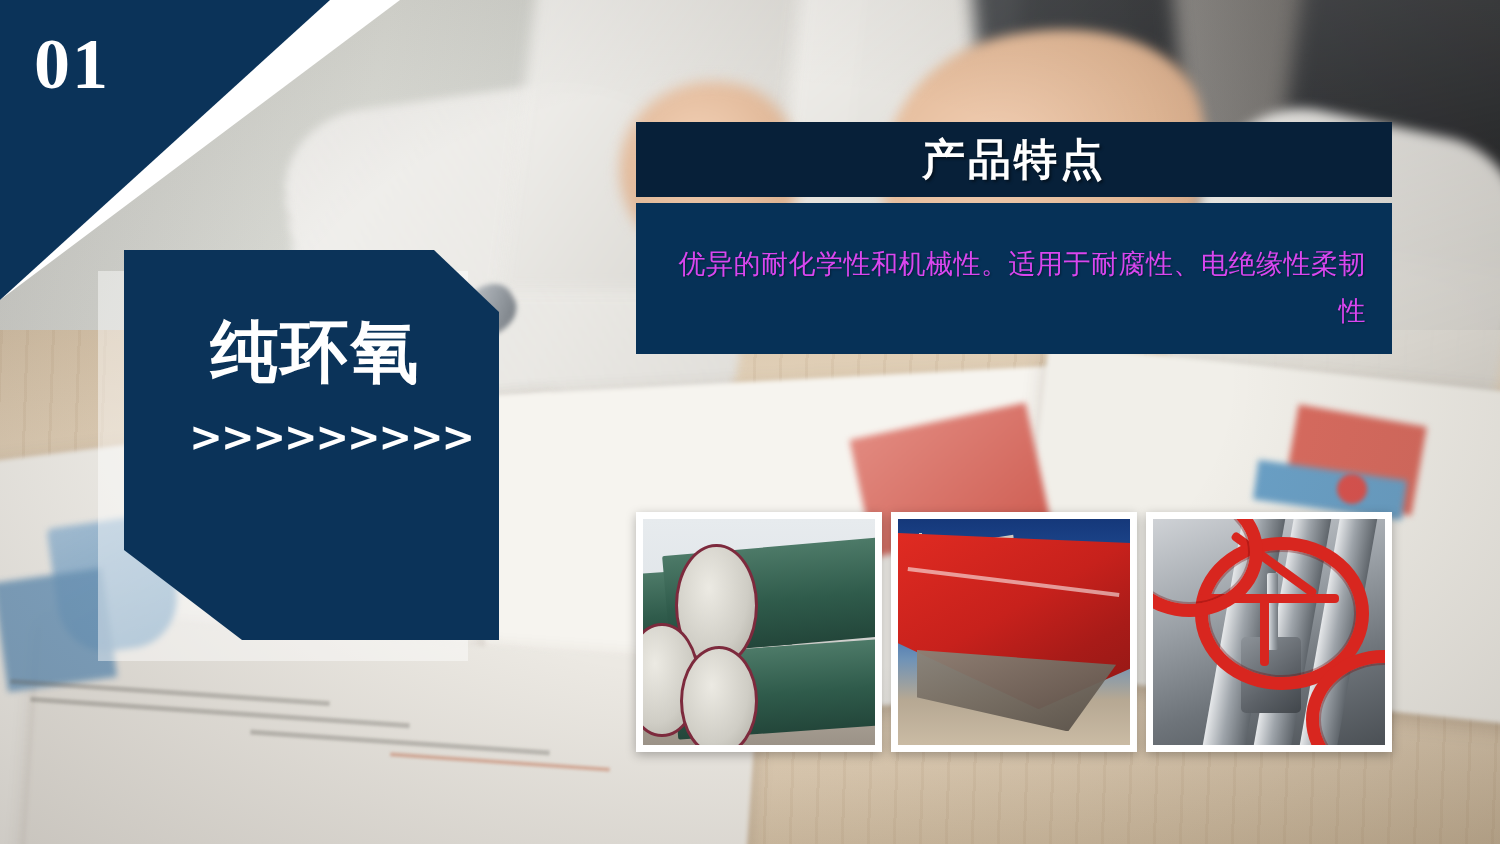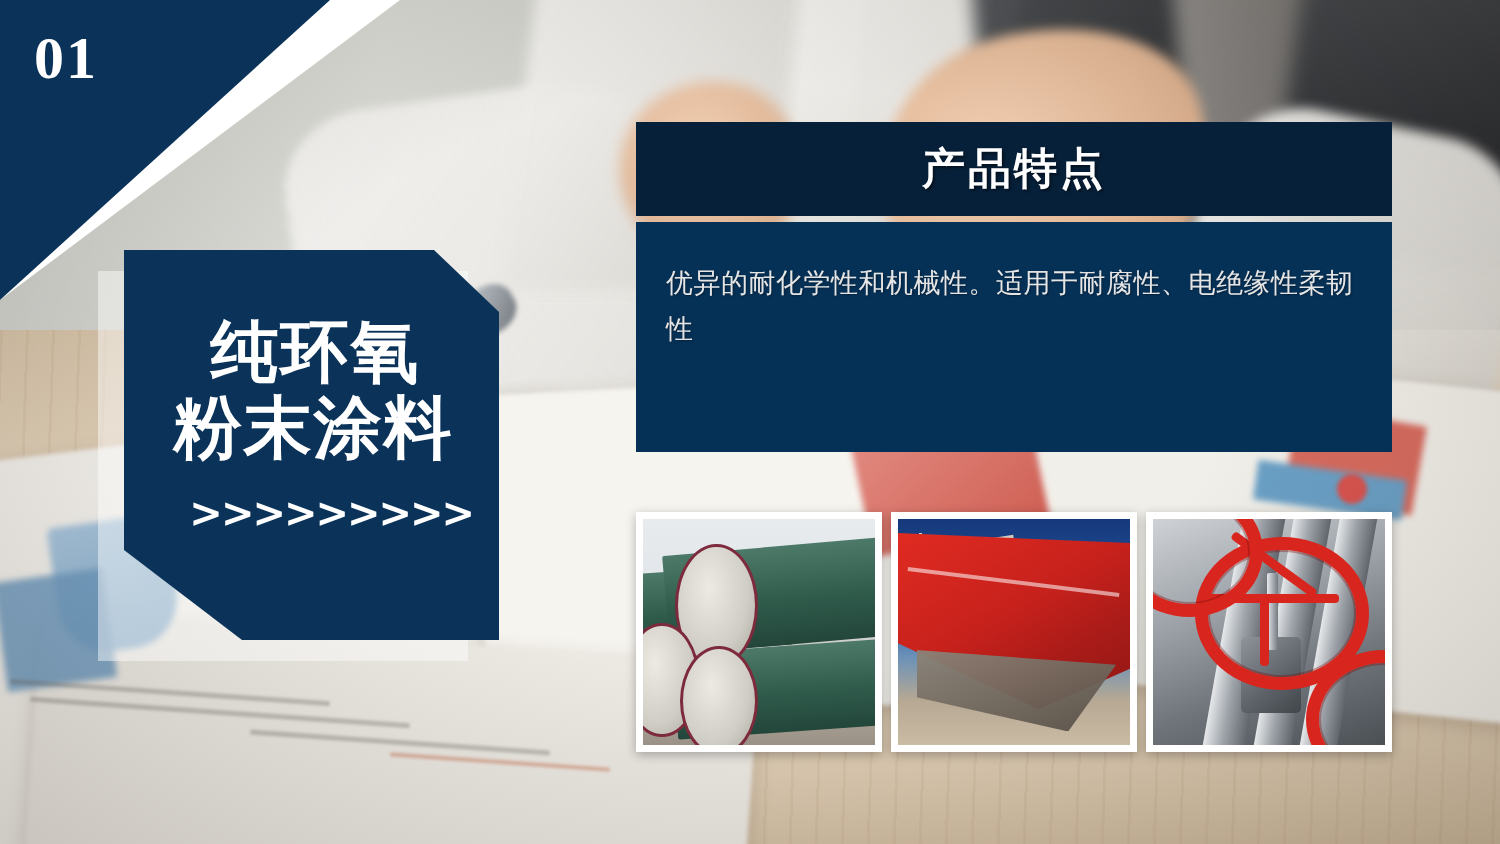--- a/index.html
+++ b/index.html
@@ -129,21 +129,21 @@
     z-index:5;
   }
   .corner-navy{
     position:absolute;left:0;top:0;width:420px;height:300px;
     background:#0b3359;
     clip-path:polygon(0 0, 330px 0, 0 300px);
     z-index:6;
   }
   .slide-number{
     position:absolute;left:34px;top:28px;
-    font-size:60px;font-weight:700;color:#ffffff;letter-spacing:2px;
+    font-size:72px;font-weight:700;color:#ffffff;letter-spacing:2px;
     line-height:1;z-index:7;font-family:"Liberation Serif","DejaVu Serif",serif;
   }
 
   
   .title-shadow{
     position:absolute;left:98px;top:271px;width:370px;height:390px;
     background:rgba(255,255,255,.45);
     z-index:8;
   }
   .title-card{
@@ -160,41 +160,42 @@
   .title-line.l1{padding-left:8px;}
   .title-line.l2{padding-left:4px;}
   .title-chevrons{
     margin-top:24px;text-align:right;padding-right:26px;
     color:#ffffff;font-size:40px;font-weight:700;letter-spacing:-2px;
     font-family:"DejaVu Sans","Liberation Sans",sans-serif;
   }
 
   
   .columns{
-    position:absolute;left:636px;top:122px;width:756px;height:330px;
+    position:absolute;left:636px;top:122px;width:756px;height:232px;
     display:flex;gap:8px;z-index:9;
   }
   .col{flex:1;display:flex;flex-direction:column;gap:6px;}
   .col-header{
     height:94px;background:#072039;
     display:flex;align-items:center;justify-content:center;
   }
   .col-header-text{
     color:#ffffff;font-size:43px;font-weight:700;letter-spacing:3px;
     font-family:"DejaVu Sans","Liberation Sans",sans-serif;
     text-shadow:2px 2px 3px rgba(0,0,0,.45);
   }
   .col-body{
     flex:1;background:#063157;
     padding:38px 26px 20px 30px;box-sizing:border-box;
   }
   .col-body-text{
-    color:#e5e5e5;font-size:27px;line-height:1.72;letter-spacing:.5px;
+    color:#d946ef;font-size:27px;line-height:1.72;letter-spacing:.5px;
     font-family:Liberation Serif, serif;
     text-shadow:1px 1px 2px rgba(0,0,0,.35);
+    text-align:right;
   }
 
   
   .photos{
     position:absolute;left:636px;top:512px;width:756px;height:240px;
     display:flex;gap:9px;z-index:9;
   }
   .photo{
     flex:1;background:#ffffff;padding:7px;box-sizing:border-box;
     box-shadow:0 3px 10px rgba(0,0,0,.28);
@@ -286,21 +287,20 @@
     <div class="bg-vignette"></div>
   </div>
 
   <div class="corner-white"></div>
   <div class="corner-navy"></div>
   <div class="slide-number">01</div>
 
   <div class="title-shadow"></div>
   <div class="title-card">
     <div class="title-line l1">纯环氧</div>
-    <div class="title-line l2">粉末涂料</div>
     <div class="title-chevrons">&gt;&gt;&gt;&gt;&gt;&gt;&gt;&gt;&gt;</div>
   </div>
 
   <div class="columns">
 
     <div class="col">
       <div class="col-header">
         <span class="col-header-text">产品特点</span>
       </div>
       <div class="col-body">

